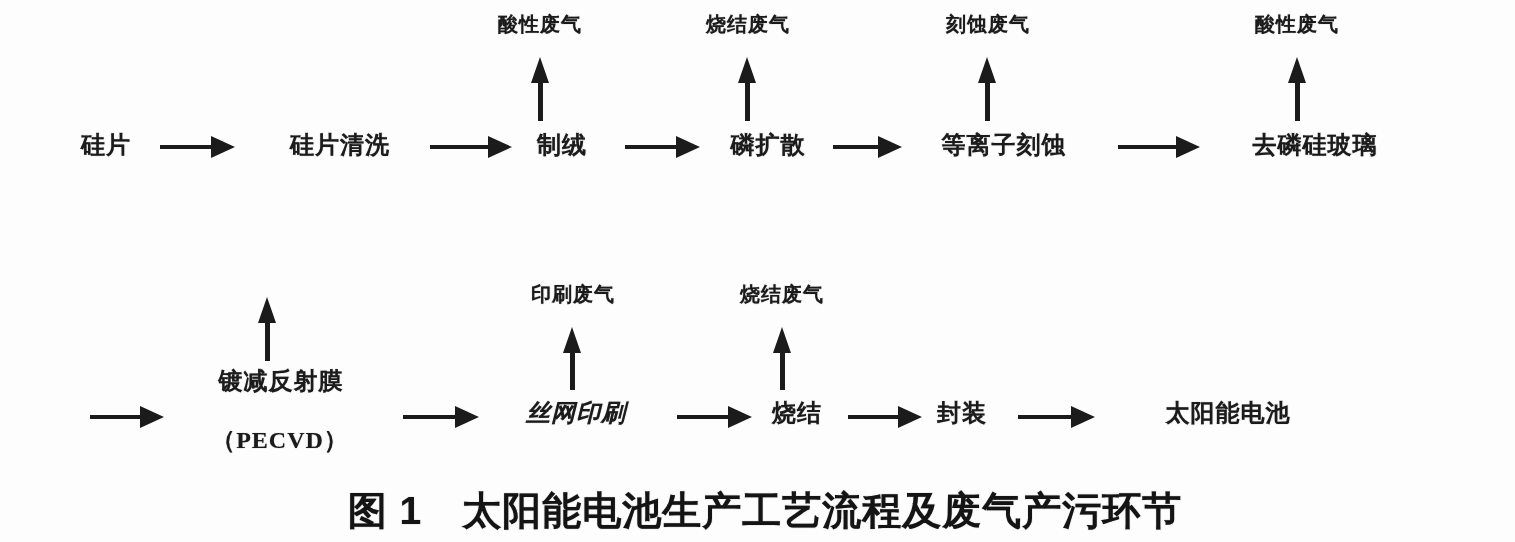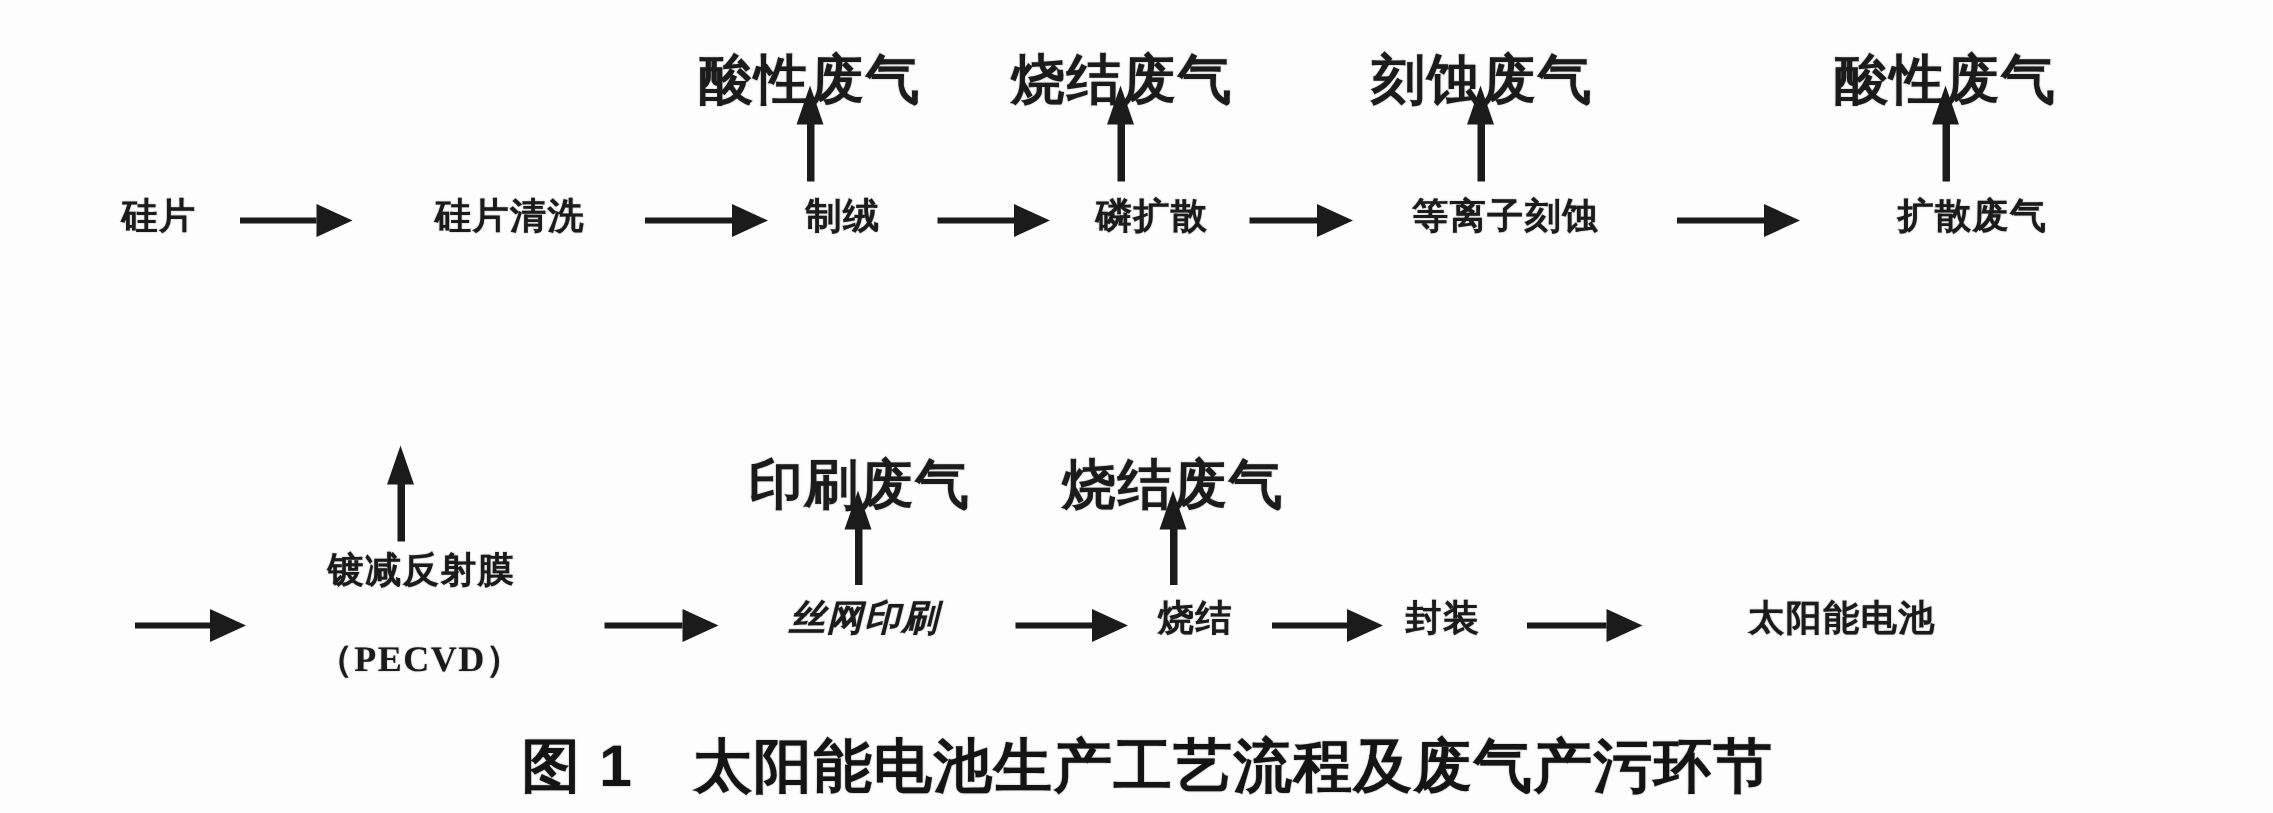--- a/index.html
+++ b/index.html
@@ -19,21 +19,21 @@
     position: absolute;
     transform: translateX(-50%);
     font-weight: bold;
     font-size: 24px;
     line-height: 1.05;
     letter-spacing: 1px;
     white-space: nowrap;
     color: #1b1b1b;
     text-shadow: 0 0 1px rgba(40,40,40,.55);
   }
-  .waste { font-size: 36px; margin-top: 20px; }
+  .waste { font-size: 20px; }
   .serifish { font-family: "Liberation Serif", "DejaVu Serif", serif; }
   .caption {
     position: absolute;
     transform: translateX(-50%);
     font-weight: bold;
     font-size: 39px;
     letter-spacing: 1px;
     white-space: nowrap;
     color: #141414;
     text-shadow: 0 0 1px rgba(30,30,30,.6);
@@ -89,21 +89,21 @@
   <span class="lbl" style="left:106px; top:132px;">硅片</span>
   <div class="harrow" style="left:160px; top:145px; width:51px;"></div>
   <span class="lbl" style="left:340px; top:132px;">硅片清洗</span>
   <div class="harrow" style="left:430px; top:145px; width:58px;"></div>
   <span class="lbl" style="left:562px; top:132px;">制绒</span>
   <div class="harrow" style="left:625px; top:145px; width:51px;"></div>
   <span class="lbl" style="left:768px; top:132px;">磷扩散</span>
   <div class="harrow" style="left:833px; top:145px; width:45px;"></div>
   <span class="lbl" style="left:1004px; top:132px;">等离子刻蚀</span>
   <div class="harrow" style="left:1118px; top:145px; width:58px;"></div>
-  <span class="lbl" style="left:1315px; top:132px;">扩散废气</span>
+  <span class="lbl" style="left:1315px; top:132px;">去磷硅玻璃</span>
 
   <span class="lbl waste" style="left:573px; top:284px;">印刷废气</span>
   <span class="lbl waste" style="left:782px; top:284px;">烧结废气</span>
 
   <div class="varrow" style="left:265px; top:322px; height:39px;"></div>
   <div class="varrow" style="left:570px; top:352px; height:38px;"></div>
   <div class="varrow" style="left:780px; top:352px; height:38px;"></div>
 
   <div class="harrow" style="left:90px; top:415px; width:50px;"></div>
   <span class="lbl" style="left:281px; top:368px;">镀减反射膜</span>

